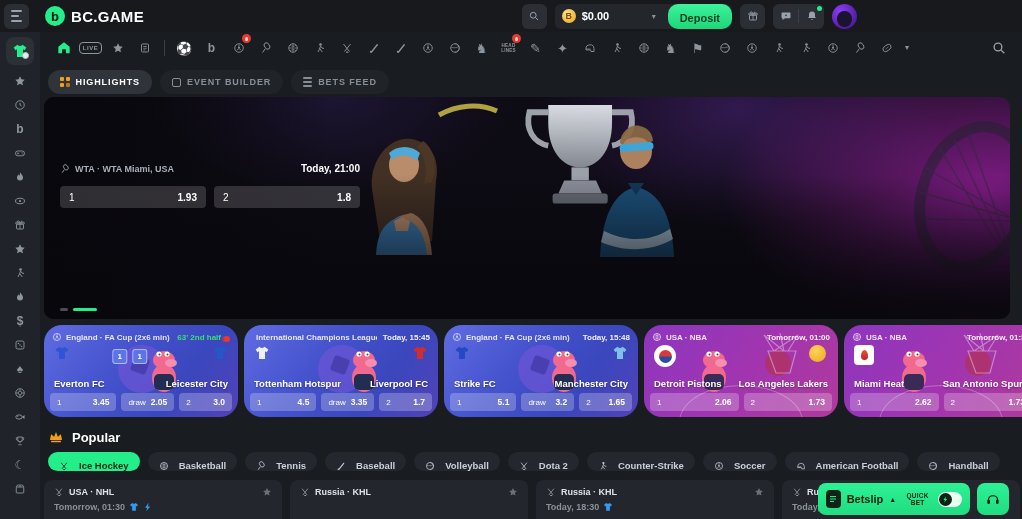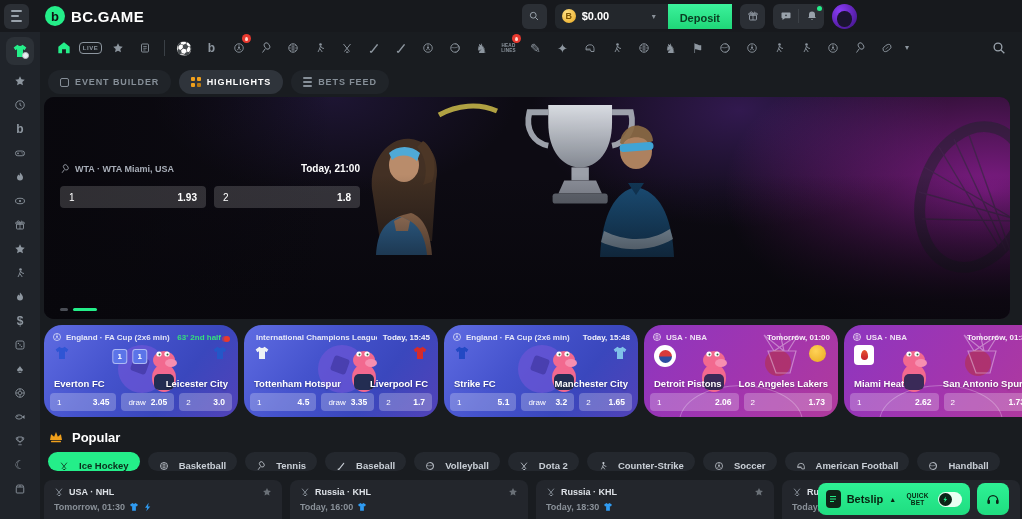--- a/index.html
+++ b/index.html
@@ -19,21 +19,21 @@
   .hamburger i:nth-child(2){width:8px}
   .hamburger i:nth-child(2)::after{content:"";float:right}
   .logo{display:flex;align-items:center;gap:6px;margin-left:8px}
   .logo-mark{width:20px;height:20px;border-radius:50%;background:#24ee89;display:flex;align-items:center;justify-content:center;color:#101214;font-weight:800;font-size:13px}
   .logo-text{color:#fff;font-weight:800;font-size:15px;letter-spacing:.3px}
   .tb-right{margin-left:auto;display:flex;align-items:center;gap:8px}
   .wallet{height:25px;background:#23272c;border-radius:6px;display:flex;align-items:center;padding-left:7px;gap:6px}
   .coin{width:14px;height:14px;border-radius:50%;background:radial-gradient(circle at 35% 30%,#ffe084,#e8a81e);color:#7a5200;font-size:9px;font-weight:800;display:flex;align-items:center;justify-content:center}
   .balance{color:#fff;font-size:11px;font-weight:700;width:64px}
   .caret{color:#8a9199;font-size:8px;margin-right:6px}
-  .deposit{height:25px;border:none;border-radius:0;padding:8px 12px;background:linear-gradient(#3cf29c,#1fd678);color:#0a3d22;font-weight:800;font-size:11px;cursor:pointer}
+  .deposit{height:25px;border:none;border-radius:10px;padding:8px 12px;background:linear-gradient(#3cf29c,#1fd678);color:#0a3d22;font-weight:800;font-size:11px;cursor:pointer}
   .msg-pill{height:25px;background:#2b2f35;border-radius:6px;display:flex;align-items:center}
   .msg-pill .iconbtn{background:transparent}
   .pill-div{width:1px;height:14px;background:#3c4147}
   .bell-wrap{position:relative}
   .green-dot{position:absolute;top:2px;right:2px;width:5px;height:5px;border-radius:50%;background:#24ee89}
   .avatar{width:25px;height:25px;border-radius:50%;background:radial-gradient(circle at 32% 28%,#8a3cf5,#3c1080);position:relative;overflow:hidden;cursor:pointer;flex:0 0 auto}
   .avatar::after{content:"";position:absolute;left:5px;top:7px;width:15px;height:16px;border-radius:48%;background:#1b1430}
 
   
   .sportsnav{position:absolute;top:32px;left:40px;right:0;height:32px;display:flex;align-items:center;gap:4px;padding:0 12px;color:#8d969f;z-index:25}
@@ -571,32 +571,32 @@
         <span class="g">☾</span>
       </span>
     <span class="sb">
         <svg class="s12">
           <use href="#i-box"></use>
         </svg>
       </span>
   </aside>
 
   <div class="tabs">
-    <button class="tab">
-        <span class="sq-ic"></span>
-        <span>EVENT BUILDER</span>
-      </button>
     <button class="tab active">
         <span class="grid-ic">
           <i></i>
           <i></i>
           <i></i>
           <i></i>
         </span>
         <span>HIGHLIGHTS</span>
+      </button>
+    <button class="tab">
+        <span class="sq-ic"></span>
+        <span>EVENT BUILDER</span>
       </button>
     <button class="tab">
         <span class="feed-ic">
           <i></i>
           <i></i>
           <i></i>
         </span>
         <span>BETS FEED</span>
       </button>
   </div>
@@ -993,26 +993,20 @@
   <div class="ev" style="left:290px">
     <div class="ev-r1">
         <svg class="s10 ev-ic">
           <use href="#i-sticks"></use>
         </svg>
         <span>Russia · KHL</span>
         <svg class="s10 ev-star">
           <use href="#i-star"></use>
         </svg>
       </div>
-    <div class="ev-r2">
-        <span>Today, 16:00</span>
-        <svg class="s10 jmini">
-          <use href="#i-jersey"></use>
-        </svg>
-      </div>
   </div>
   <div class="ev" style="left:536px">
     <div class="ev-r1">
         <svg class="s10 ev-ic">
           <use href="#i-sticks"></use>
         </svg>
         <span>Russia · KHL</span>
         <svg class="s10 ev-star">
           <use href="#i-star"></use>
         </svg>

